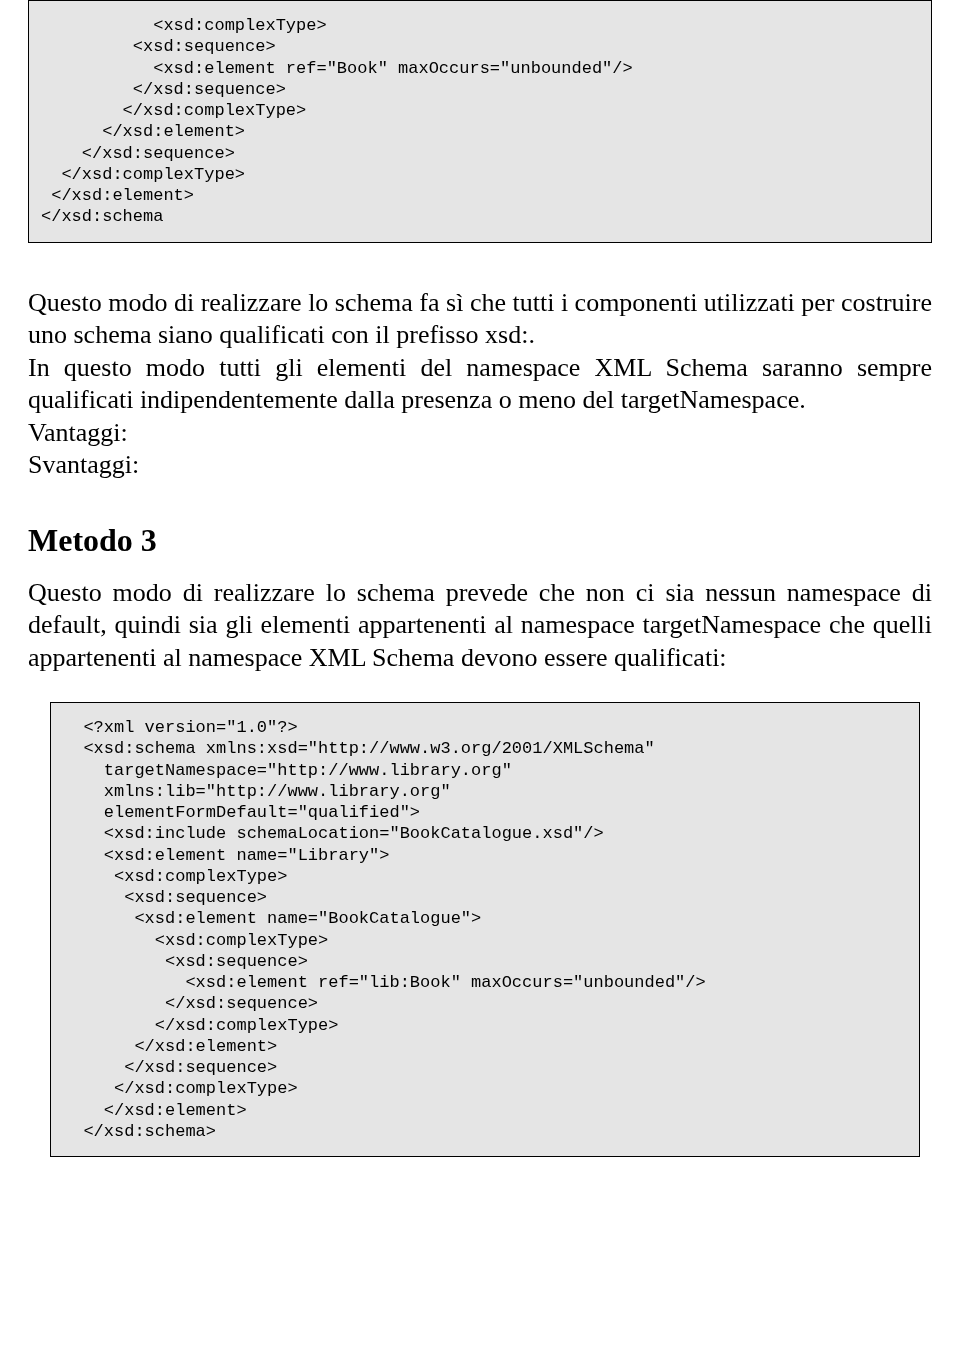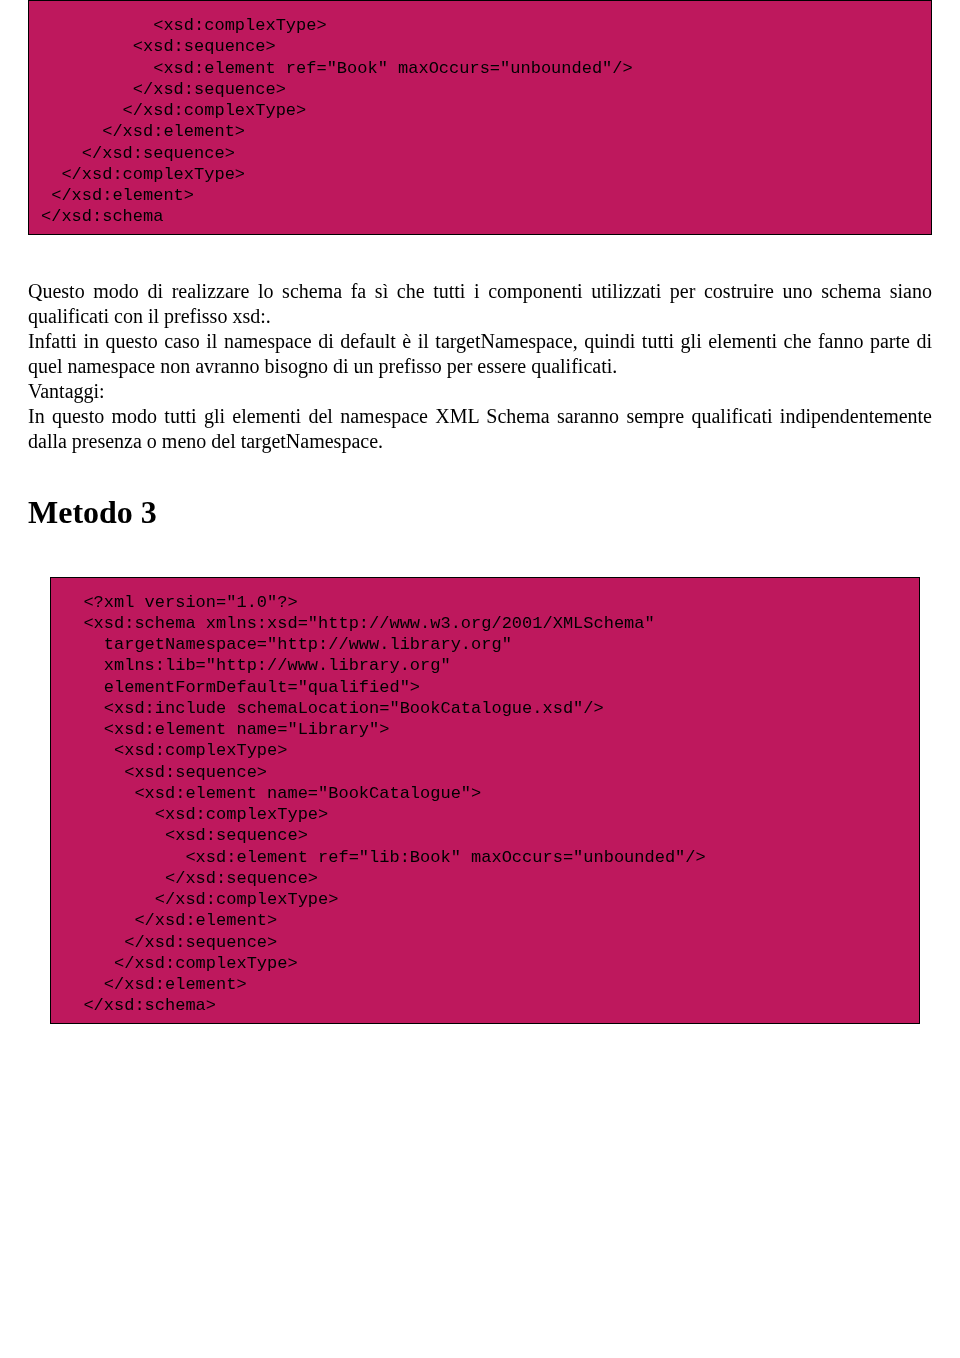--- a/index.html
+++ b/index.html
@@ -8,34 +8,34 @@
     background: #ffffff;
     font-family: "Times New Roman", Times, serif;
     color: #000000;
     width: 960px;
   }
   .page {
     padding: 0 28px 40px 28px;
   }
   .code-box {
     border: 1.5px solid #000000;
-    background: #be185d;
-    padding: 14px 12px 6px 12px;
+    background: #e5e5e5;
+    padding: 14px 12px 14px 12px;
     margin: 0 0 30px 0;
     font-family: "Courier New", Courier, monospace;
     font-size: 17px;
     line-height: 1.25;
     white-space: pre;
     overflow: hidden;
   }
   .code-box .code-text {
     display: block;
   }
   .body-text {
-    font-size: 20px;
+    font-size: 26px;
     line-height: 1.25;
     text-align: justify;
     margin: 0 0 6px 0;
   }
   .section-gap {
     height: 14px;
   }
   .heading {
     font-size: 32px;
     font-weight: bold;
@@ -57,29 +57,30 @@
         &lt;/xsd:complexType&gt;
       &lt;/xsd:element&gt;
     &lt;/xsd:sequence&gt;
   &lt;/xsd:complexType&gt;
  &lt;/xsd:element&gt;
 &lt;/xsd:schema</span></div>
 
   <div class="section-gap"></div>
 
   <p class="body-text para">Questo modo di realizzare lo schema fa sì che tutti i componenti utilizzati per costruire uno schema siano qualificati con il prefisso xsd:.</p>
-  <p class="body-text para">Infatti in questo caso il namespace di default è il targetNamespace, quindi tutti gli elementi che fanno parte di quel namespace non avranno bisogno di un prefisso per essere qualificati.</p>
+  <p class="body-text para">In questo modo tutti gli elementi del namespace XML Schema saranno sempre qualificati indipendentemente dalla presenza o meno del targetNamespace.</p>
   <p class="body-text para">Vantaggi:</p>
-  <p class="body-text para">In questo modo tutti gli elementi del namespace XML Schema saranno sempre qualificati indipendentemente dalla presenza o meno del targetNamespace.</p>
+  <p class="body-text para">Svantaggi:</p>
 
   <div class="section-gap"></div>
 
 
   <div class="heading">Metodo 3</div>
 
+  <p class="body-text para">Questo modo di realizzare lo schema prevede che non ci sia nessun namespace di default, quindi sia gli elementi appartenenti al namespace targetNamespace che quelli appartenenti al namespace XML Schema devono essere qualificati:</p>
 
   <div class="section-gap"></div>
   <div class="section-gap"></div>
 
   <div class="code-box" style="margin-left:22px; margin-right:12px;"><span class="code-text">  &lt;?xml version="1.0"?&gt;
   &lt;xsd:schema xmlns:xsd="http://www.w3.org/2001/XMLSchema"
     targetNamespace="http://www.library.org"
     xmlns:lib="http://www.library.org"
     elementFormDefault="qualified"&gt;
     &lt;xsd:include schemaLocation="BookCatalogue.xsd"/&gt;

